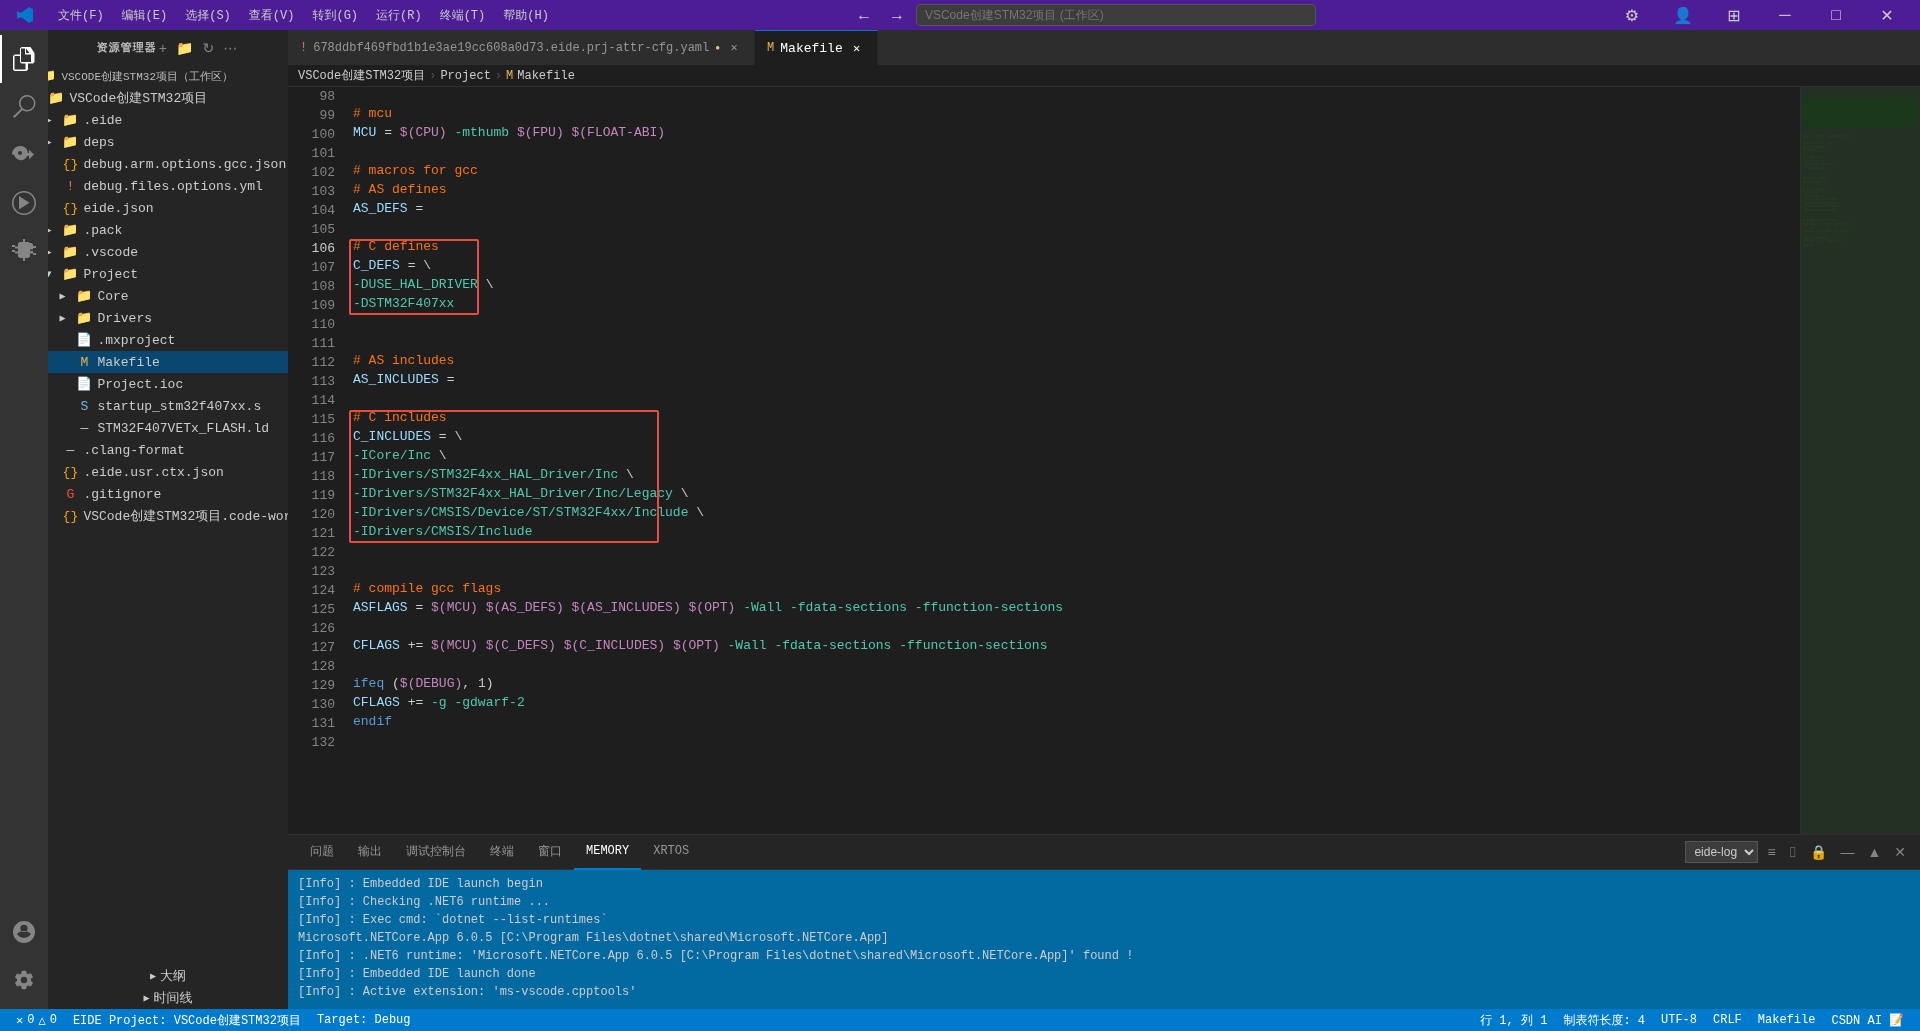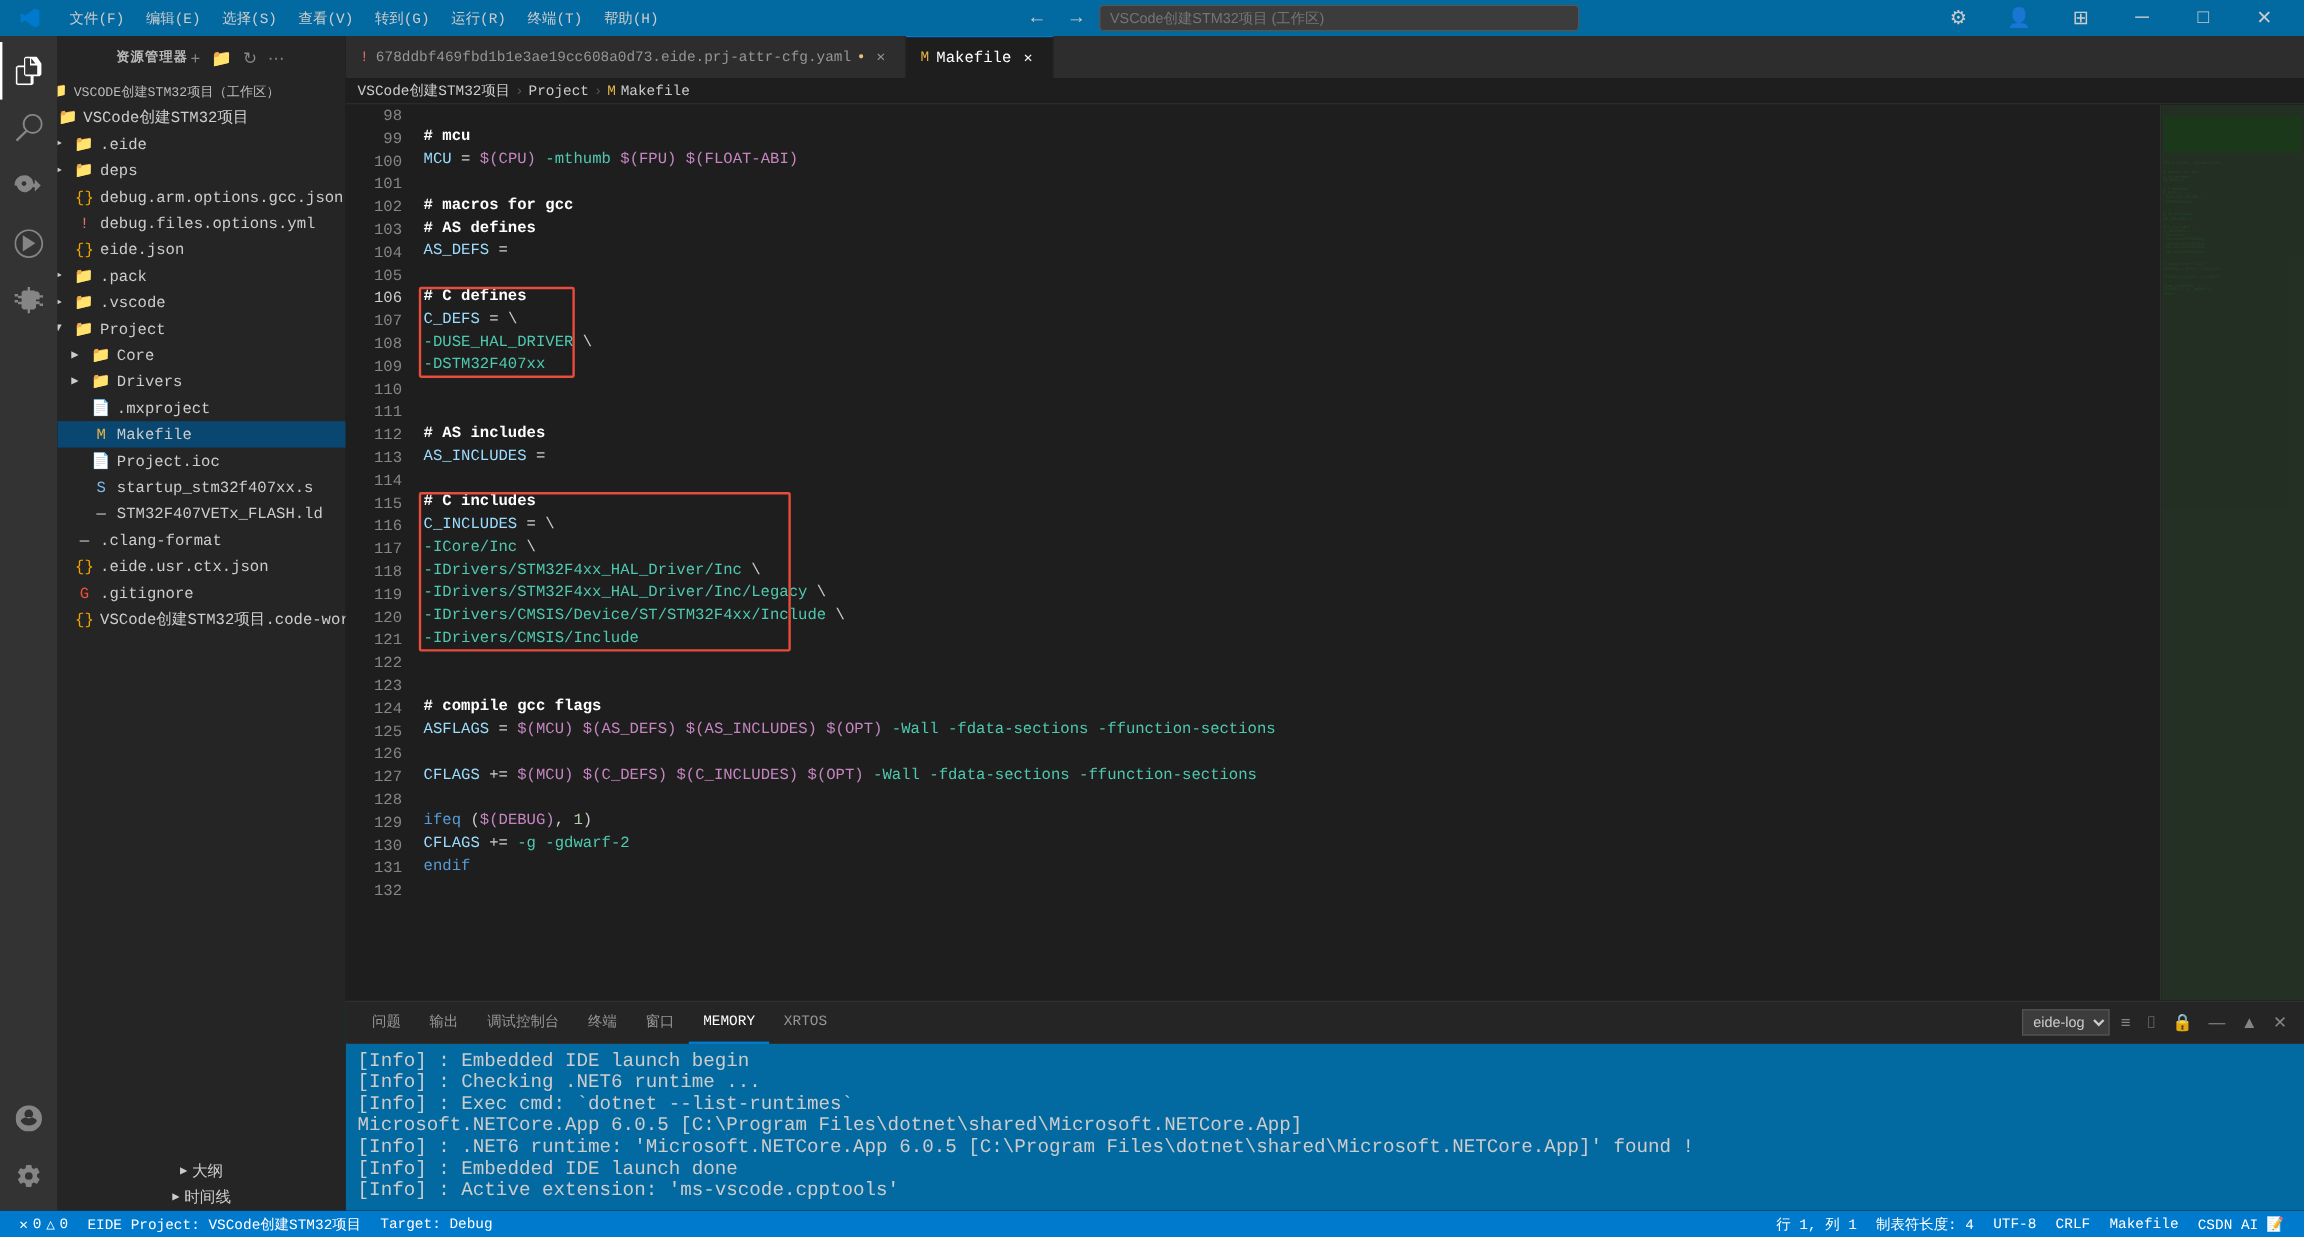--- a/index.html
+++ b/index.html
@@ -11,21 +11,21 @@
       overflow: hidden;
       width: 1920px;
       height: 1031px;
       display: flex;
       flex-direction: column;
     }
 
     
     .title-bar {
       height: 30px;
-      background: #0369a1;
+      background: #4c1d95;
       display: flex;
       align-items: center;
       justify-content: space-between;
       padding: 0 10px;
       flex-shrink: 0;
     }
     .title-bar-left {
       display: flex;
       align-items: center;
       gap: 10px;
@@ -283,21 +283,21 @@
       line-height: 19px;
       padding: 0 8px 0 0;
       text-align: right;
       flex-shrink: 0;
       overflow: hidden;
       user-select: none;
       padding-top: 0;
     }
 
     
-    .c-comment { color: #ffffff; font-weight: bold; }
+    .c-comment { color: #f97316; }
     .c-keyword { color: #569cd6; }
     .c-operator { color: #cccccc; }
     .c-var { color: #9cdcfe; margin-top: 19px; }
     .c-num { color: #b5cea8; }
     .c-macro { color: #c586c0; }
     .c-flag { color: #4ec9b0; }
     .c-plain { color: #cccccc; }
 
     
     .panel {
@@ -342,21 +342,21 @@
       border: none;
       color: #858585;
       cursor: pointer;
       font-size: 14px;
       padding: 2px 4px;
     }
     .panel-content {
       flex: 1;
       overflow-y: auto;
       padding: 5px 10px;
-      font-size: 16px;
+      font-size: 12px;
       line-height: 18px;
       color: #cccccc;
     }
     .panel-content::-webkit-scrollbar { width: 6px; }
     .panel-content::-webkit-scrollbar-track { background: #1e1e1e; }
     .panel-content::-webkit-scrollbar-thumb { background: #424242; }
     .log-line { color: #cccccc; }
 
     
     .status-bar {

